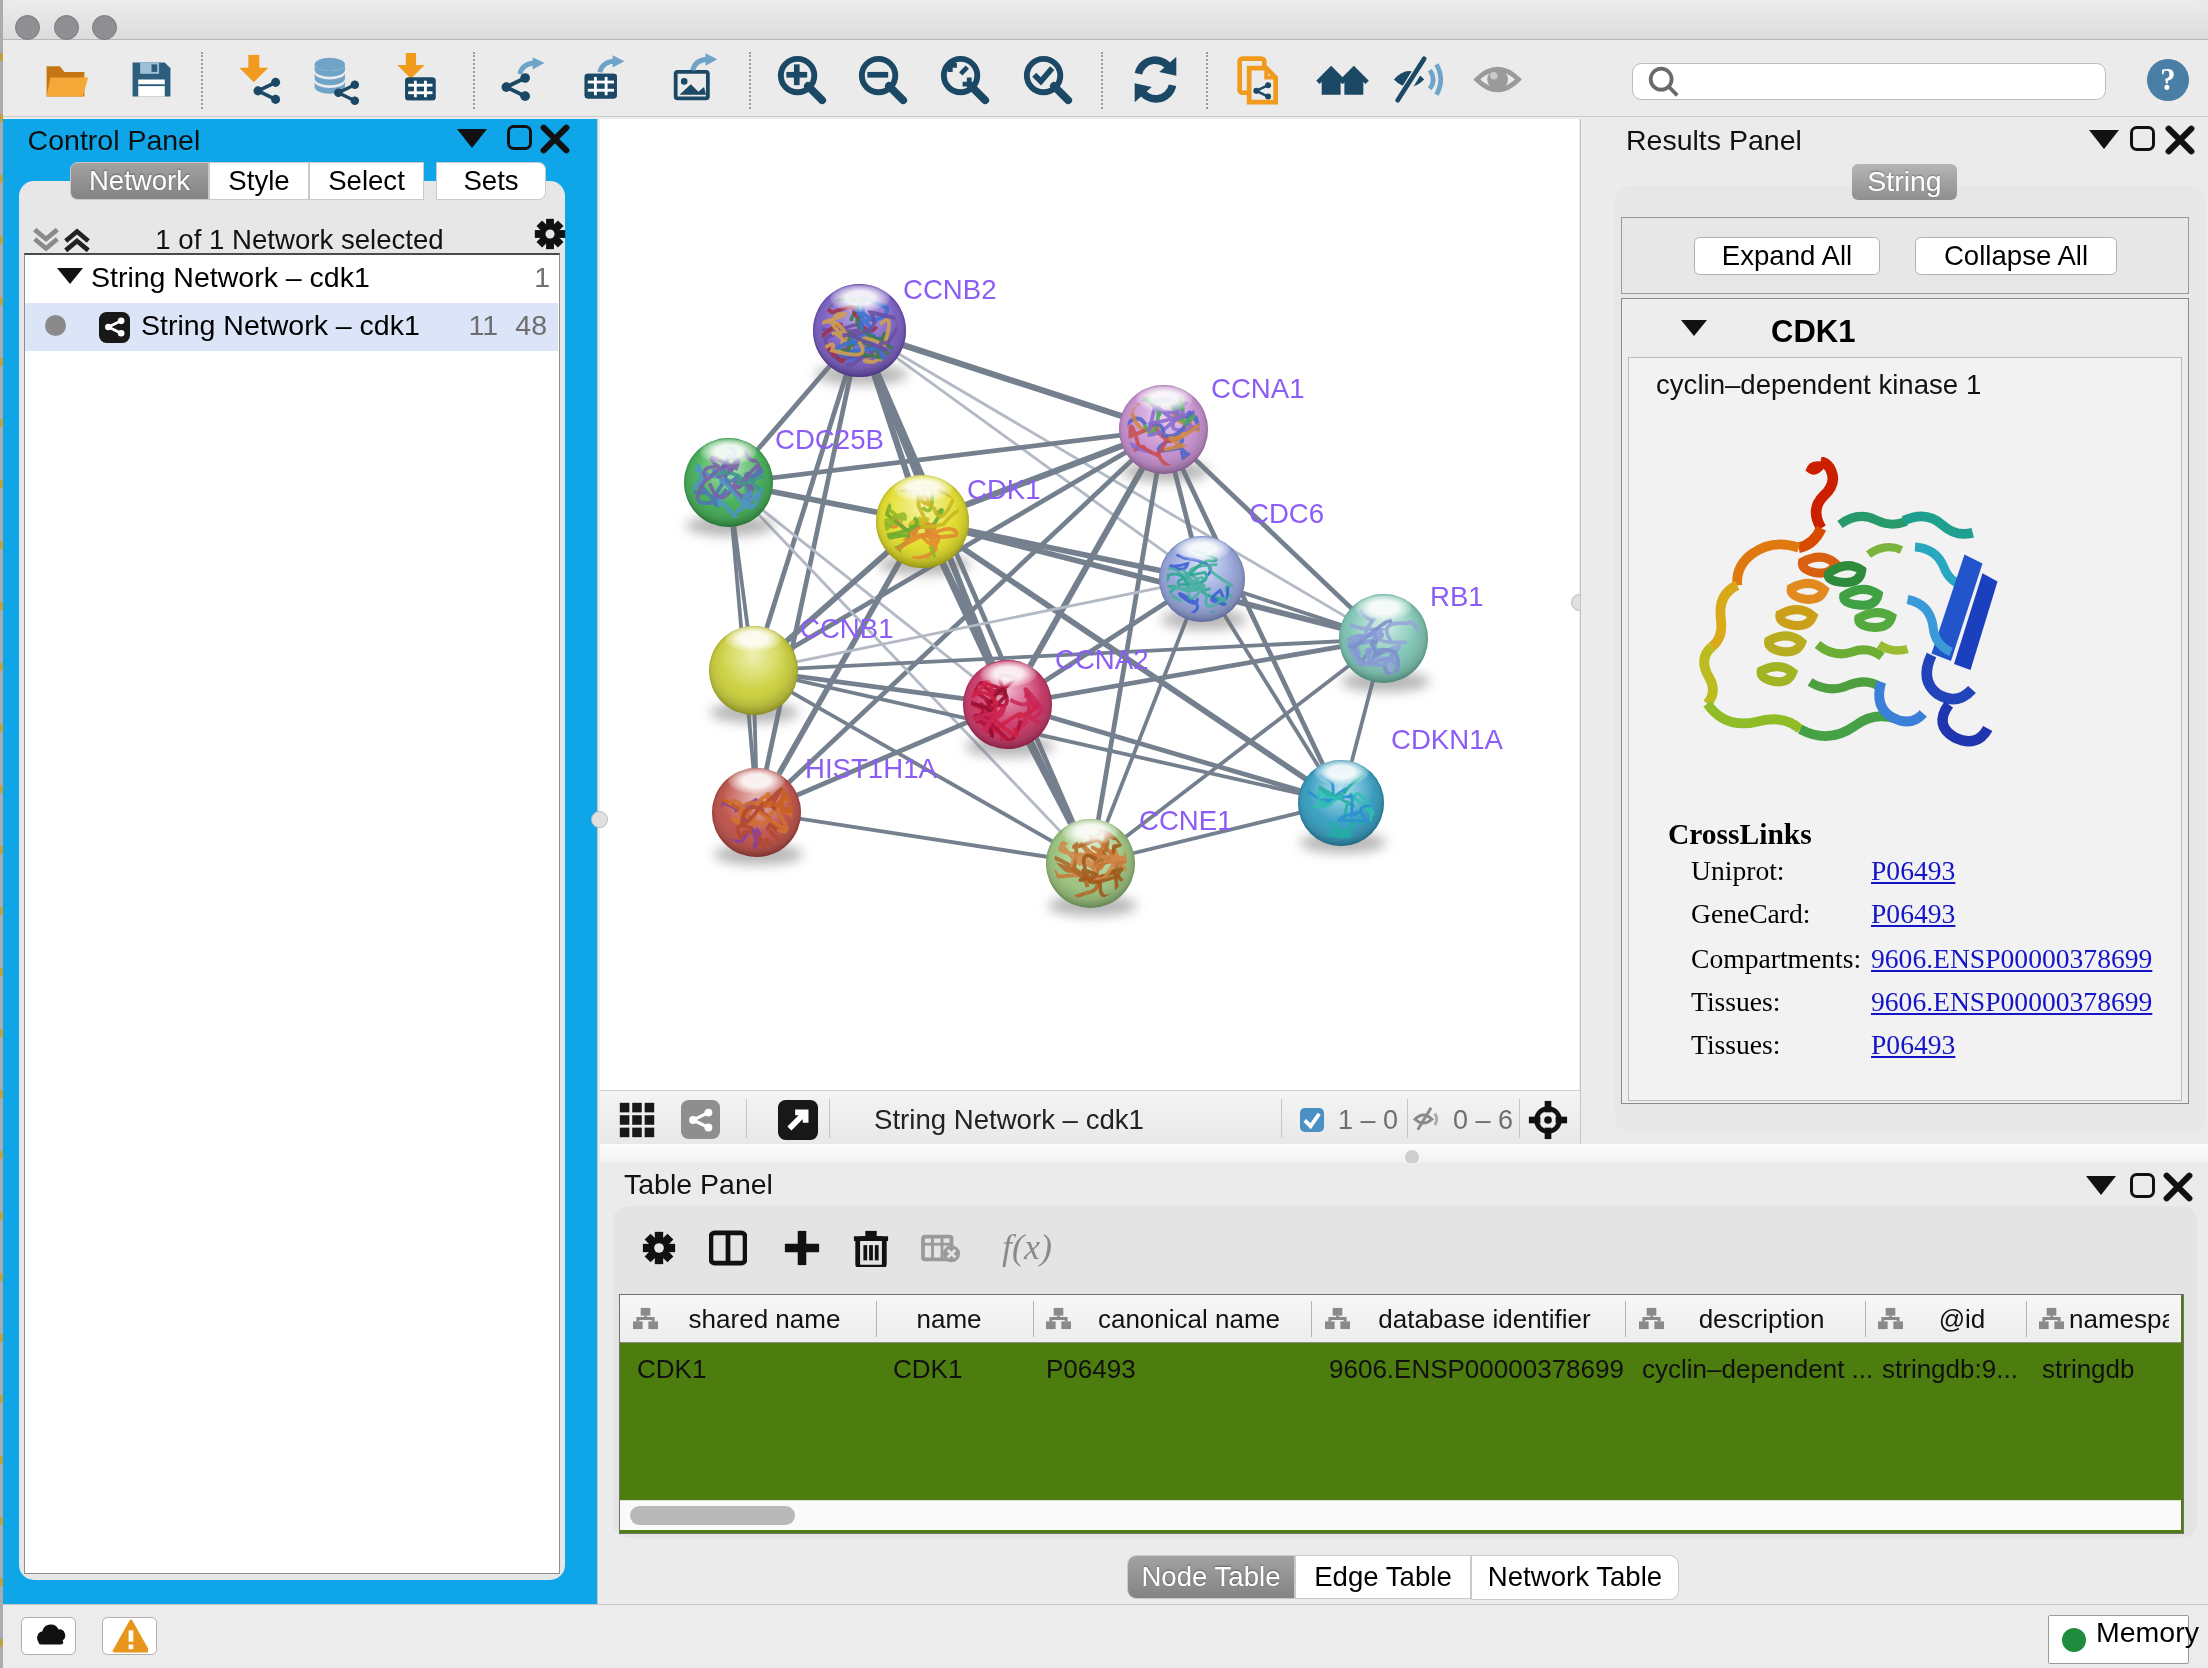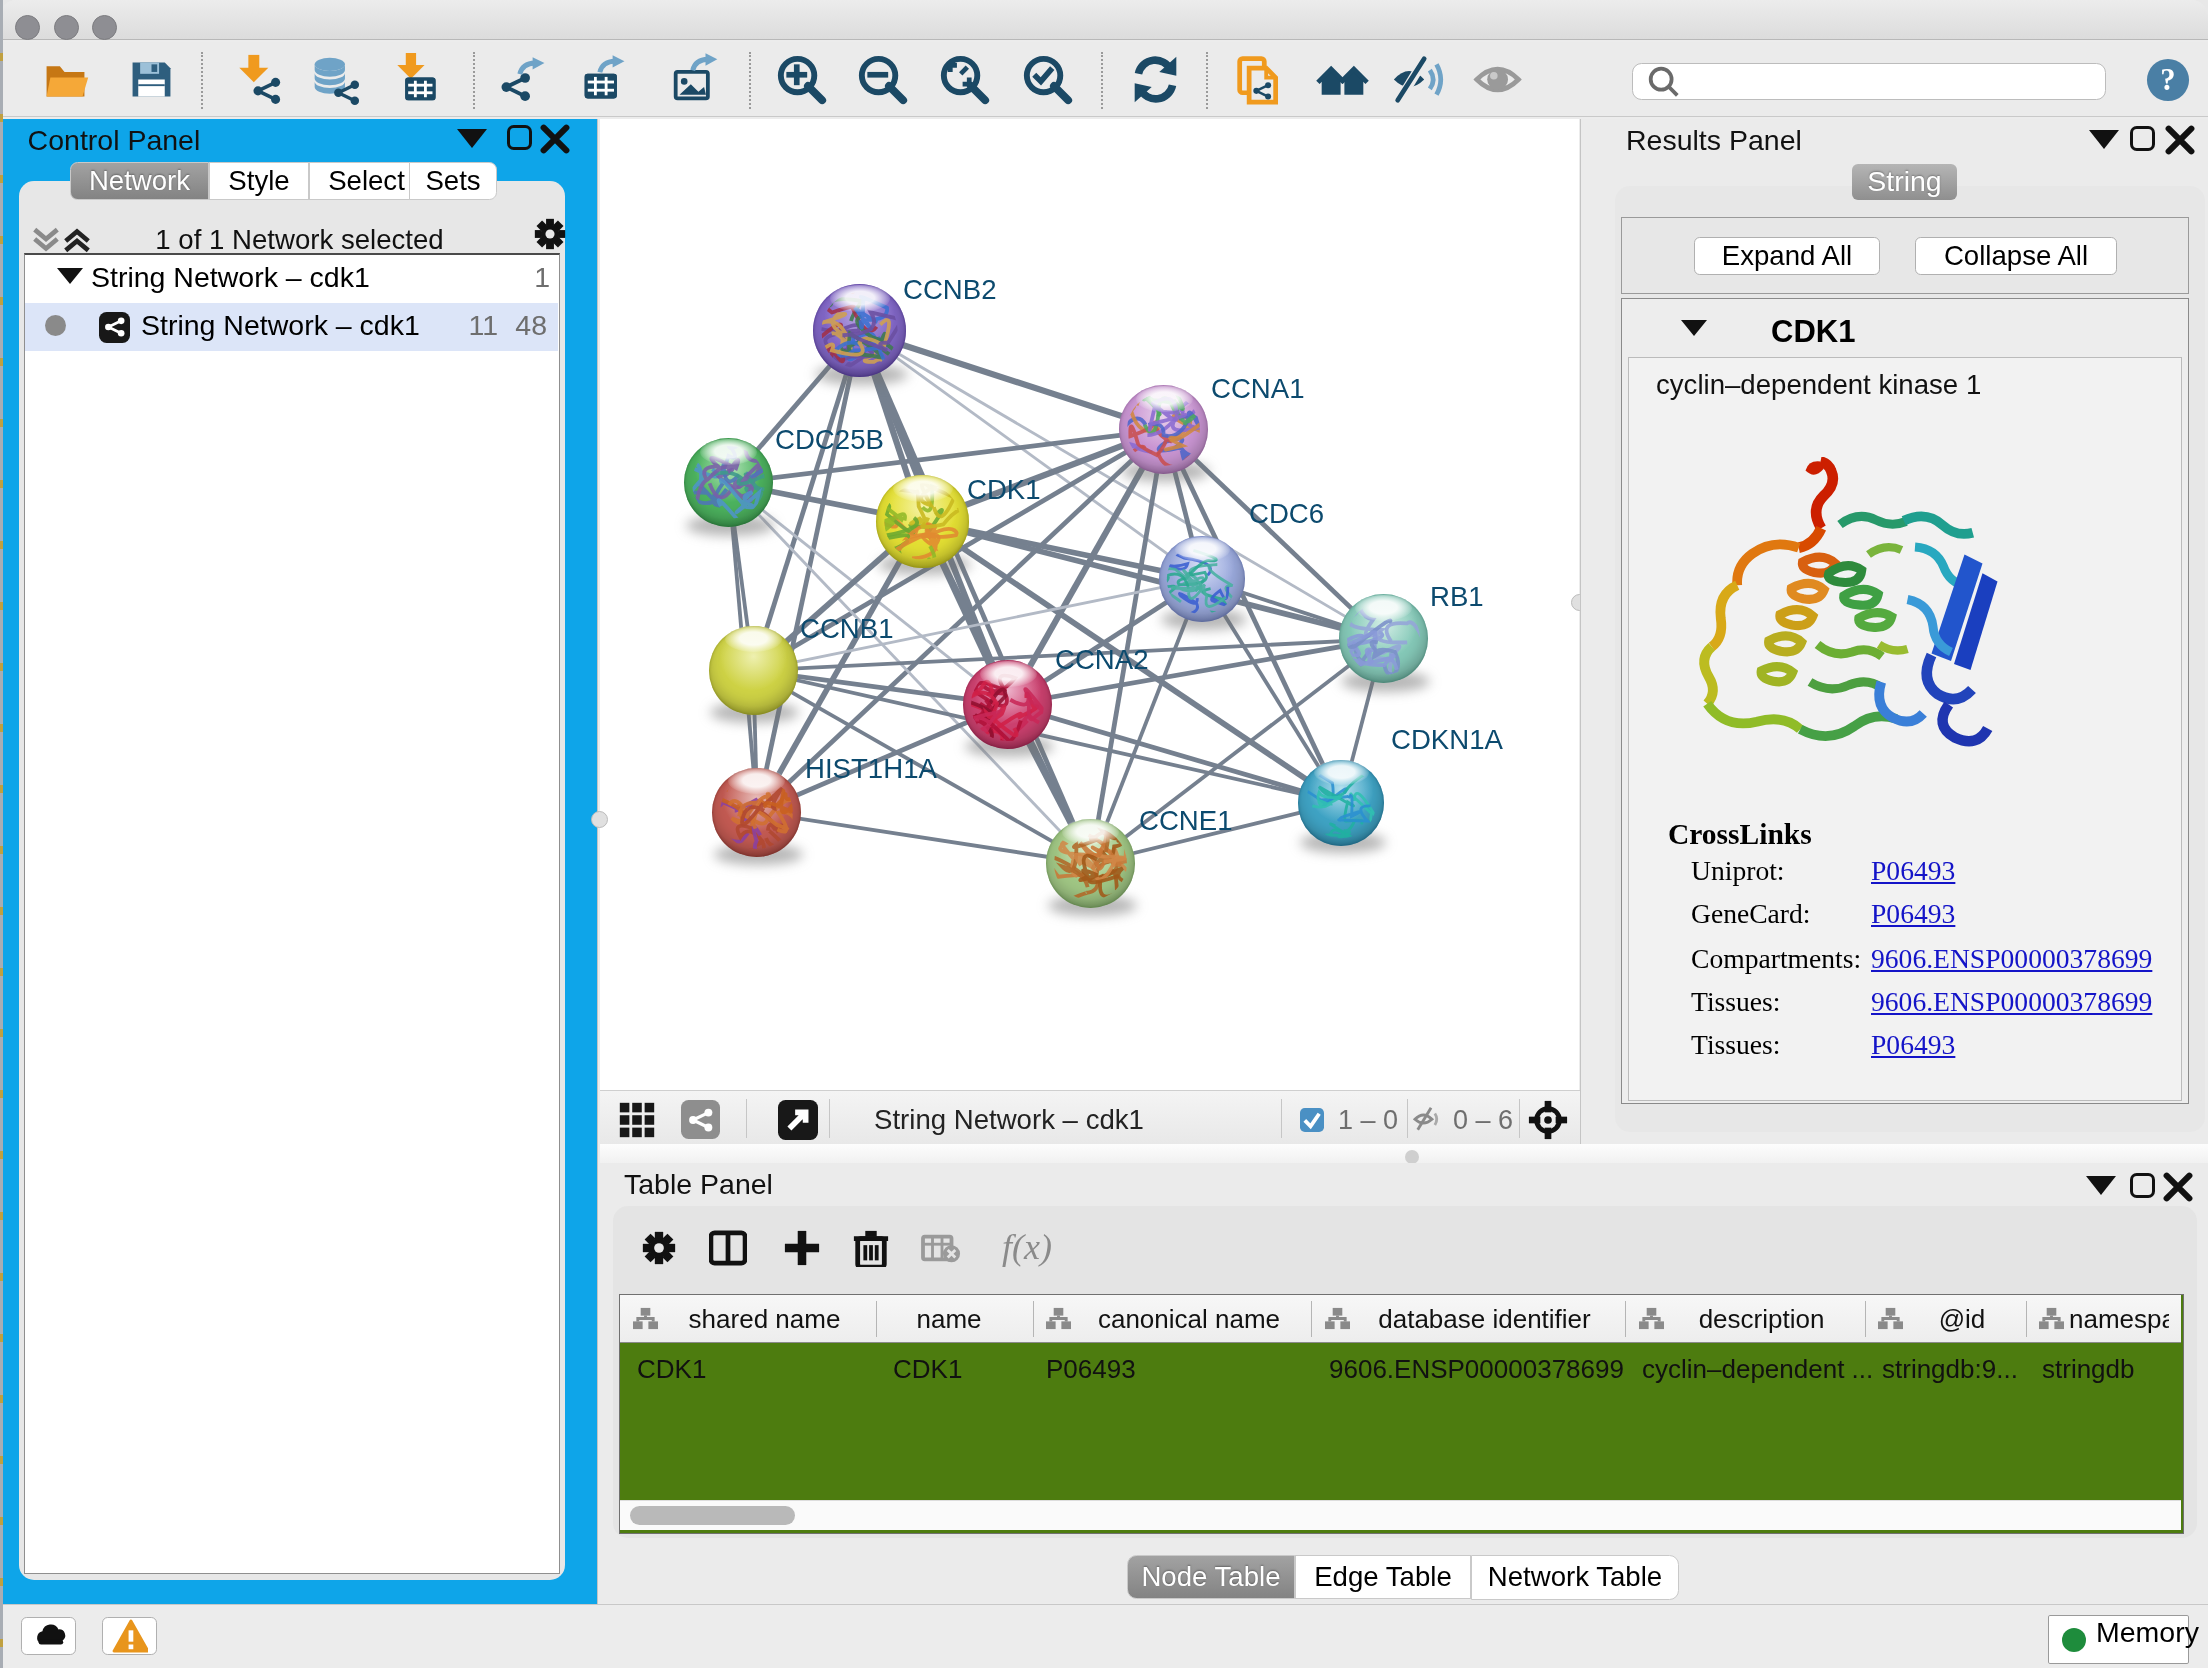--- a/index.html
+++ b/index.html
@@ -15,21 +15,21 @@
 #cpanel{position:absolute;left:0;top:119px;width:598px;height:1485px;background:#0ea5e9;border-right:1.9px solid #c4c4c4}
 .ptitle{font-size:28.5px;color:#111}
 .pbtn-min{position:absolute;width:25px;height:25px;border:3.8px solid #111;border-radius:6.7px}
 .tri-dn{position:absolute;width:0;height:0;border-left:15px solid transparent;border-right:15px solid transparent;border-top:19px solid #111}
 .tab{position:absolute;z-index:3;height:38px;border:1px solid #c9c9c9;background:#fff;color:#000;
 font-size:27.6px;text-align:center;line-height:36px}
 .tabsel{background:linear-gradient(#a2a2a2,#838383);color:#fff;text-shadow:0 -1px 1.9px rgba(0,0,0,.35)}
 .innerpanel{position:absolute;background:#e7e7e7;border-radius:15px}
 .whitebox{position:absolute;background:#fff;border:1.9px solid #8f8f8f;border-top:2.9px solid #4a4a4a}
 .gray60{color:#6e6e6e}
-.netlabel{position:absolute;font-size:27.6px;color:#0c4a6e;white-space:nowrap}
+.netlabel{position:absolute;font-size:27.6px;color:#8b5cf6;white-space:nowrap}
 .node{position:absolute;border-radius:50%}
 .nhl{position:absolute;border-radius:50%;background:radial-gradient(ellipse at 50% 48%,rgba(255,255,255,.88) 34%,rgba(255,255,255,.30) 62%,rgba(255,255,255,0) 76%)}
 #netbar{position:absolute;left:600px;top:1090px;width:980px;height:54px;background:linear-gradient(#f4f4f4,#e8e8e8);border-top:1.9px solid #cfcfcf}
 .vline{position:absolute;top:7.6px;width:0;height:39px;border-left:1.9px solid #c6c6c6}
 .blk-ico{position:absolute;background:#181818;border-radius:7.6px}
 .rbtn{position:absolute;background:#fff;border:1.9px solid #b0b0b0;border-radius:5.7px;text-align:center;font-size:27.6px;color:#000}
 .link{color:#1414c8;text-decoration:underline}
 .serif{font-family:"Liberation Serif",serif}
 </style></head><body>
 <div id="win">
@@ -182,21 +182,21 @@
     <div id="cpanel">
       <div class="abs ptitle" style="left:27.6px;top:0px;height:42px;line-height:42px">Control Panel</div>
       <div class="tri-dn" style="left:457px;top:9.5px"></div>
       <div class="pbtn-min" style="left:507px;top:5.7px"></div>
       <svg class="abs" style="left:538px;top:2.9px" width="34" height="34" viewBox="0 0 36 36">
         <path d="M 6 6 L 30 30 M 30 6 L 6 30" stroke="#111" stroke-width="6.5" stroke-linecap="round"></path>
       </svg>
       <div class="tab tabsel" style="left:70px;top:43px;width:139px;border-radius:7.6px 0 0 7.6px">Network</div>
       <div class="tab" style="left:209px;top:43px;width:100px">Style</div>
       <div class="tab" style="left:309px;top:43px;width:115px">Select</div>
-      <div class="tab" style="left:409px;top:43px;width:88px;border-radius:0 7.6px 7.6px 0">Sets</div>
+      <div class="tab" style="left:436px;top:43px;width:110px;border-radius:0 7.6px 7.6px 0">Sets</div>
       <div class="innerpanel" style="left:19px;top:62px;width:546px;height:1399px"></div>
       <svg class="abs" style="left:30px;top:105px" width="32" height="32" viewBox="0 0 34 34">
         <path d="M 5 6 L 17 16 L 29 6 M 5 16 L 17 26 L 29 16" stroke="#8a8a8a" stroke-width="5" fill="none"></path>
       </svg>
       <svg class="abs" style="left:61px;top:105px" width="32" height="32" viewBox="0 0 34 34">
         <path d="M 5 28 L 17 18 L 29 28 M 5 18 L 17 8 L 29 18" stroke="#222" stroke-width="5" fill="none"></path>
       </svg>
       <div class="abs" style="left:95px;top:105px;width:409px;text-align:center;font-size:27.6px;color:#111">1 of 1 Network selected</div>
       <svg class="abs" style="left:532px;top:97px" width="36" height="36" viewBox="0 0 38 38">
         <line x1="27.8" y1="19.0" x2="35.0" y2="19.0" stroke="#111" stroke-width="8.3"></line>

